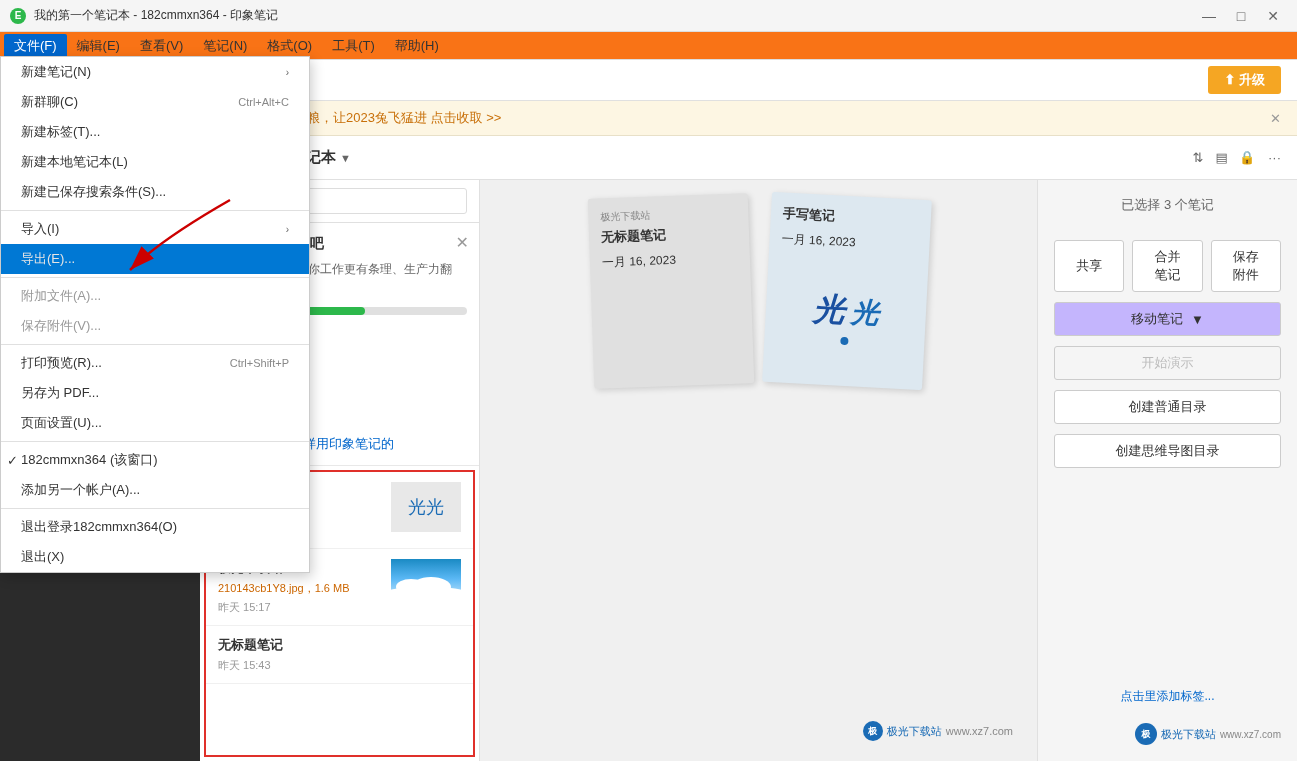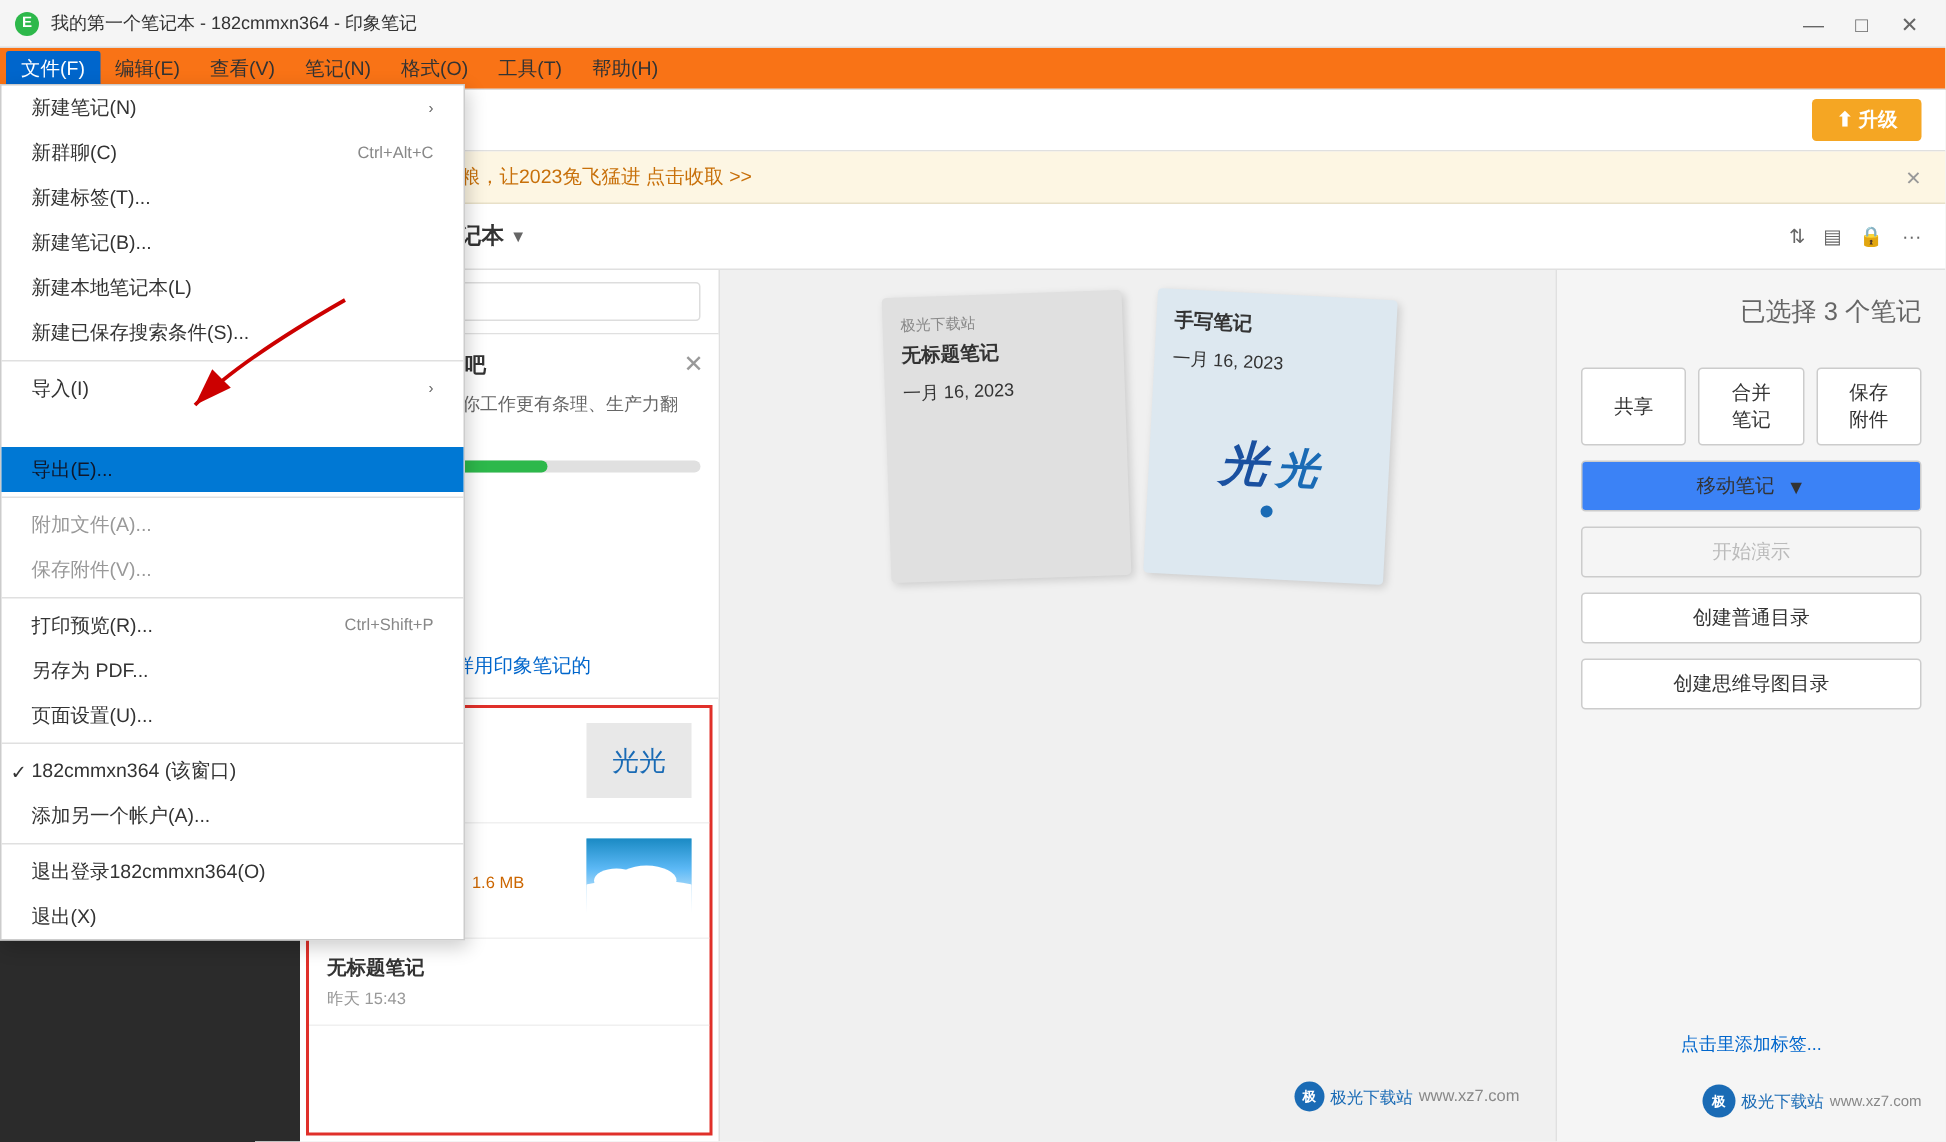--- a/index.html
+++ b/index.html
@@ -79,21 +79,21 @@
     .dropdown-item {
       padding: 6px 20px;
       cursor: pointer;
       color: #333;
       font-size: 13px;
       display: flex;
       align-items: center;
       justify-content: space-between;
       position: relative;
     }
-    .dropdown-item.highlighted { background: #0078d4; color: #0f172a; margin-top: 24px; }
+    .dropdown-item.highlighted { background: #0078d4; color: #e5e5e5; }
     .dropdown-item.disabled { color: #999; cursor: default; }
     .dropdown-item.checked::before { content: '✓'; position: absolute; left: 6px; }
     .dropdown-sep { height: 1px; background: #e0e0e0; margin: 3px 0; }
     .dropdown-arrow { font-size: 10px; color: #666; }
     .dropdown-shortcut { color: #888; font-size: 11px; }
 
     
     .right-area {
       flex: 1;
       display: flex;
@@ -238,37 +238,37 @@
     
     .action-panel {
       width: 260px;
       background: #f5f5f5;
       border-left: 1px solid #e0e0e0;
       padding: 16px;
       display: flex;
       flex-direction: column;
       gap: 10px;
     }
-    .action-title { font-size: 17px; color: #666; text-align: right; margin-bottom: 4px; }
+    .action-title { font-size: 13px; color: #666; text-align: center; margin-bottom: 4px; }
     .action-btn {
       padding: 7px 16px;
       border: 1px solid #ccc;
       background: white;
       border-radius: 3px;
       cursor: pointer;
       font-size: 13px;
       color: #333;
       text-align: center;
     }
     .action-btn-row { display: flex; gap: 8px; margin-top: 12px; }
     .action-btn-row .action-btn { flex: 1; }
     .action-dropdown {
       padding: 7px 16px;
       border: 1px solid #ccc;
-      background: #3b82f6;
+      background: #c4b5fd;
       border-radius: 3px;
       cursor: pointer;
       font-size: 13px;
       color: #333;
       text-align: center;
       display: flex;
       align-items: center;
       justify-content: center;
       gap: 8px;
     }
@@ -523,23 +523,20 @@
       <span class="dropdown-arrow">›</span>
     </div>
     <div class="dropdown-item">
       <span>新群聊(C)</span>
       <span class="dropdown-shortcut">Ctrl+Alt+C</span>
     </div>
     <div class="dropdown-item">
       <span>新建标签(T)...</span>
     </div>
     <div class="dropdown-item">
-      <span>新建笔记(B)...</span>
-    </div>
-    <div class="dropdown-item">
       <span>新建本地笔记本(L)</span>
     </div>
     <div class="dropdown-item">
       <span>新建已保存搜索条件(S)...</span>
     </div>
     <div class="dropdown-sep"></div>
     <div class="dropdown-item">
       <span>导入(I)</span>
       <span class="dropdown-arrow">›</span>
     </div>

